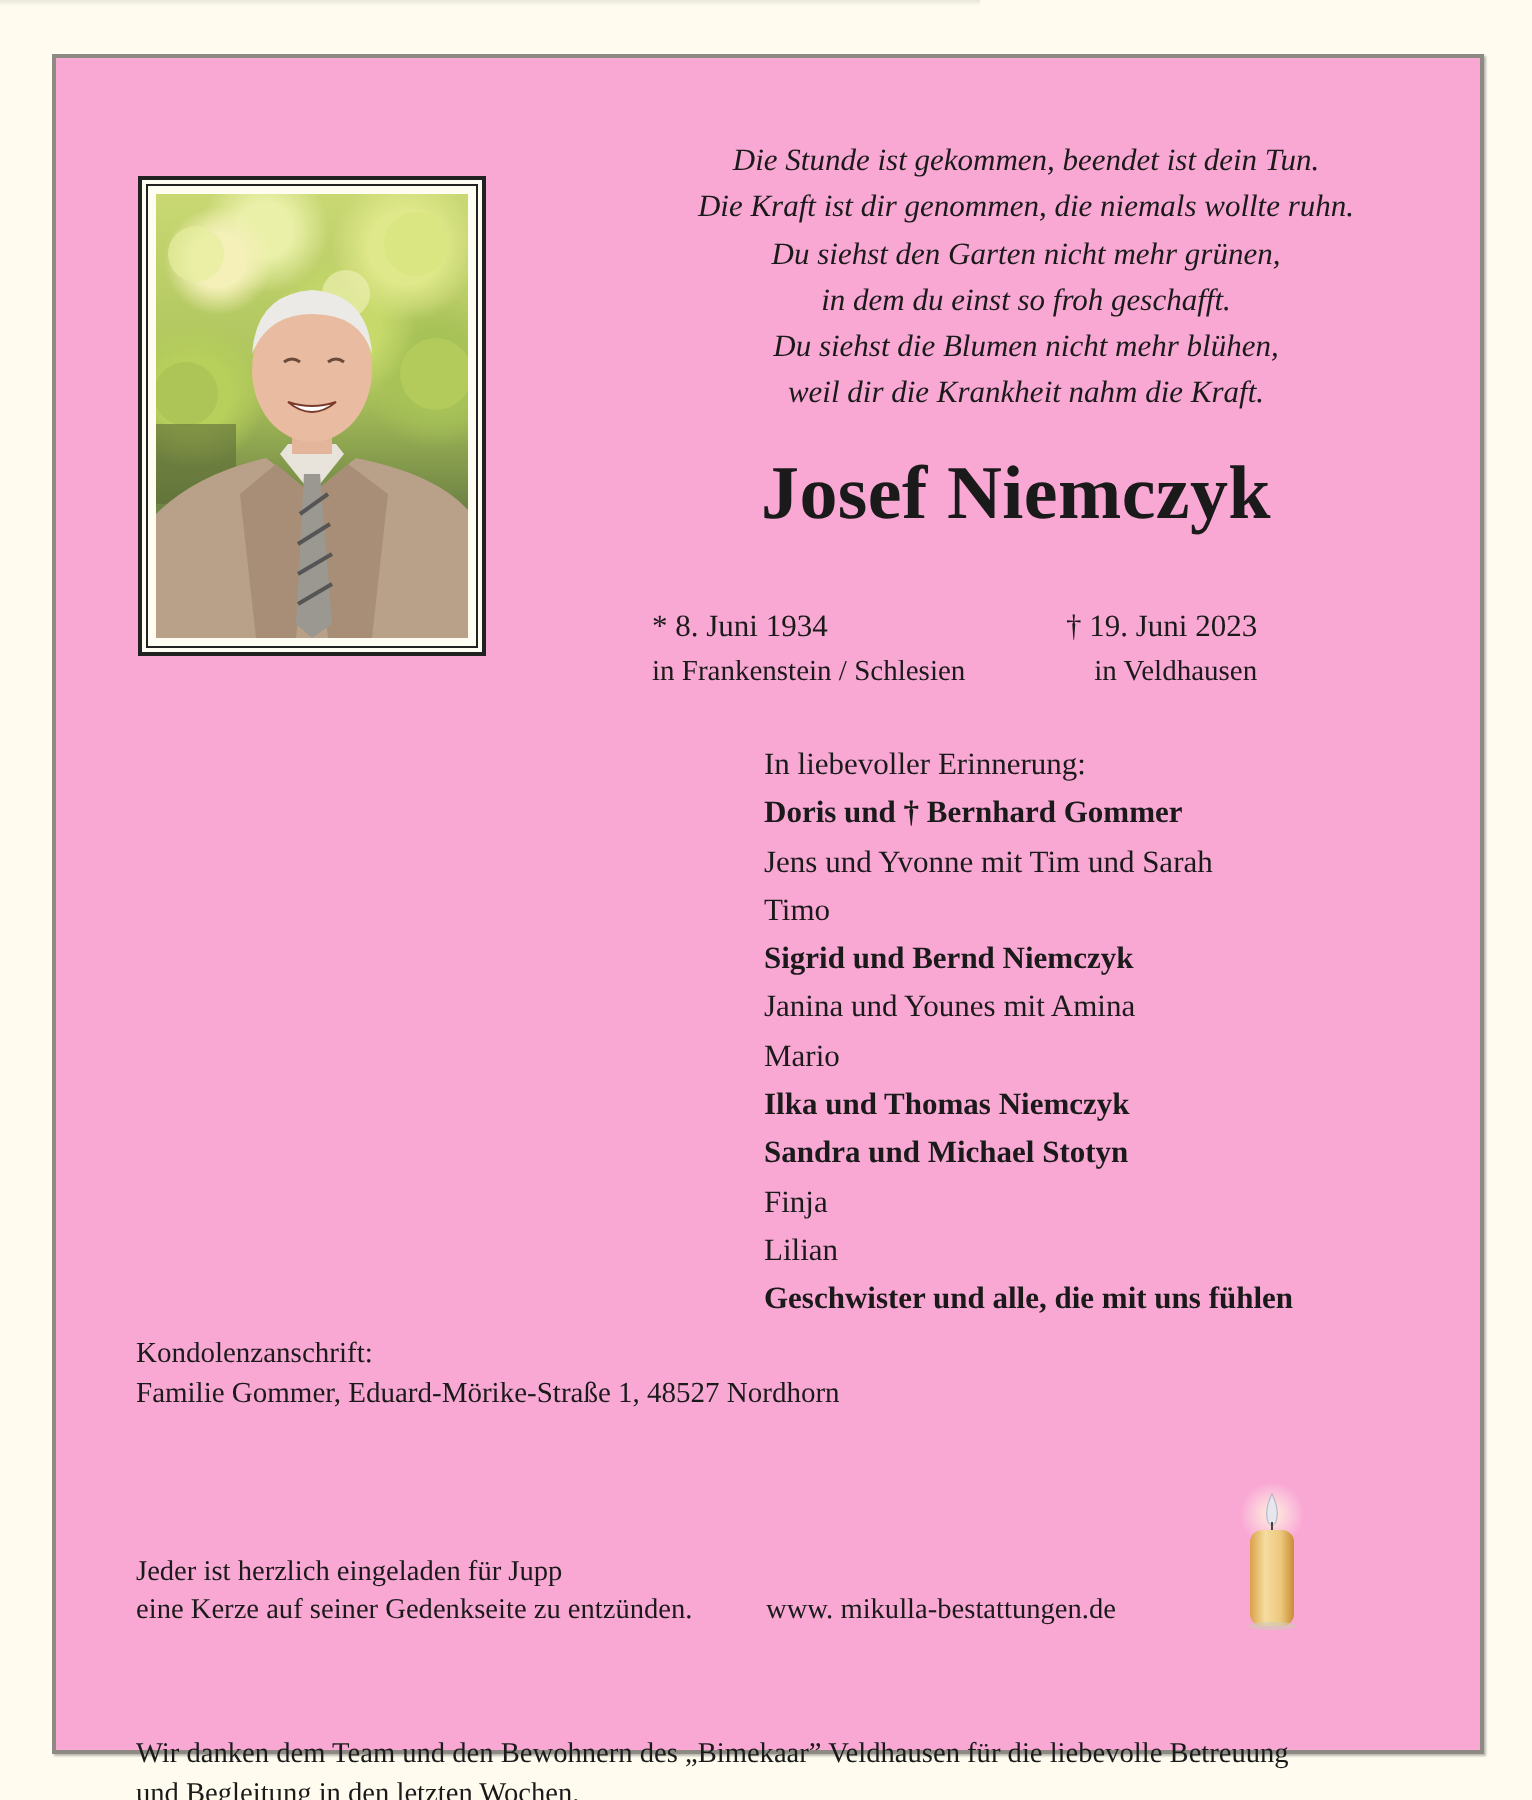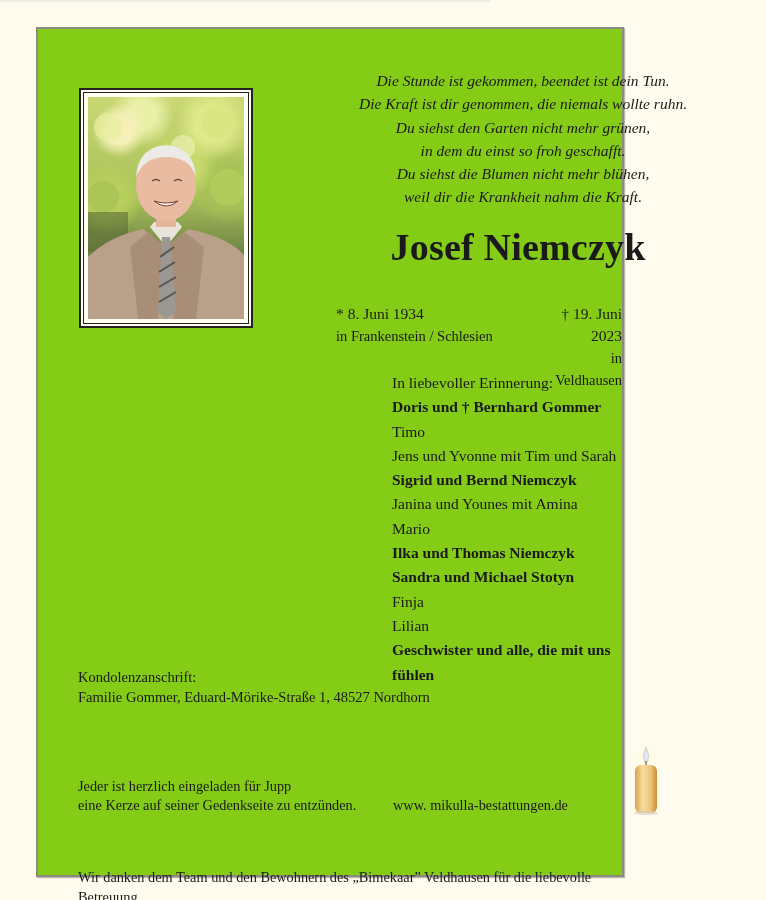--- a/index.html
+++ b/index.html
@@ -7,24 +7,24 @@
       width: 766px; height: 900px; overflow: hidden;
       background: #fffcef;
       font-family: "Liberation Serif", "DejaVu Serif", serif;
       color: #1a1a1a;
     }
     .top-strip {
       position: absolute; left: 0; top: 0; width: 490px; height: 3px;
       background: linear-gradient(#e8e6dc, #fffcef);
     }
     .card {
-      position: absolute; left: 36px; top: 27px; width: 588px; height: 850px;
+      position: absolute; left: 26px; top: 27px; width: 716px; height: 850px;
       border: 2px solid #8c8a82;
       box-shadow: 1px 1px 1px #b9b7ae;
-      background: #84cc16;
+      background: #f9a8d4;
     }
     
     .photo-frame {
       position: absolute; left: 41px; top: 59px; width: 174px; height: 240px;
       border: 2px solid #222;
       padding: 2px;
       background: #fffdf2;
     }
     .photo-inner {
       width: 100%; height: 100%;
@@ -153,22 +153,22 @@
     <div class="place">in Frankenstein / Schlesien</div>
   </div>
   <div class="death">
     <div>† 19. Juni 2023</div>
     <div class="place">in Veldhausen</div>
   </div>
 
   <div class="family">
     <div>In liebevoller Erinnerung:</div>
     <div class="bold">Doris und † Bernhard Gommer</div>
+    <div>Jens und Yvonne mit Tim und Sarah</div>
     <div>Timo</div>
-    <div>Jens und Yvonne mit Tim und Sarah</div>
     <div class="bold">Sigrid und Bernd Niemczyk</div>
     <div>Janina und Younes mit Amina</div>
     <div>Mario</div>
     <div class="bold">Ilka und Thomas Niemczyk</div>
     <div class="bold">Sandra und Michael Stotyn</div>
     <div>Finja</div>
     <div>Lilian</div>
     <div class="bold">Geschwister und alle, die mit uns fühlen</div>
   </div>
 

